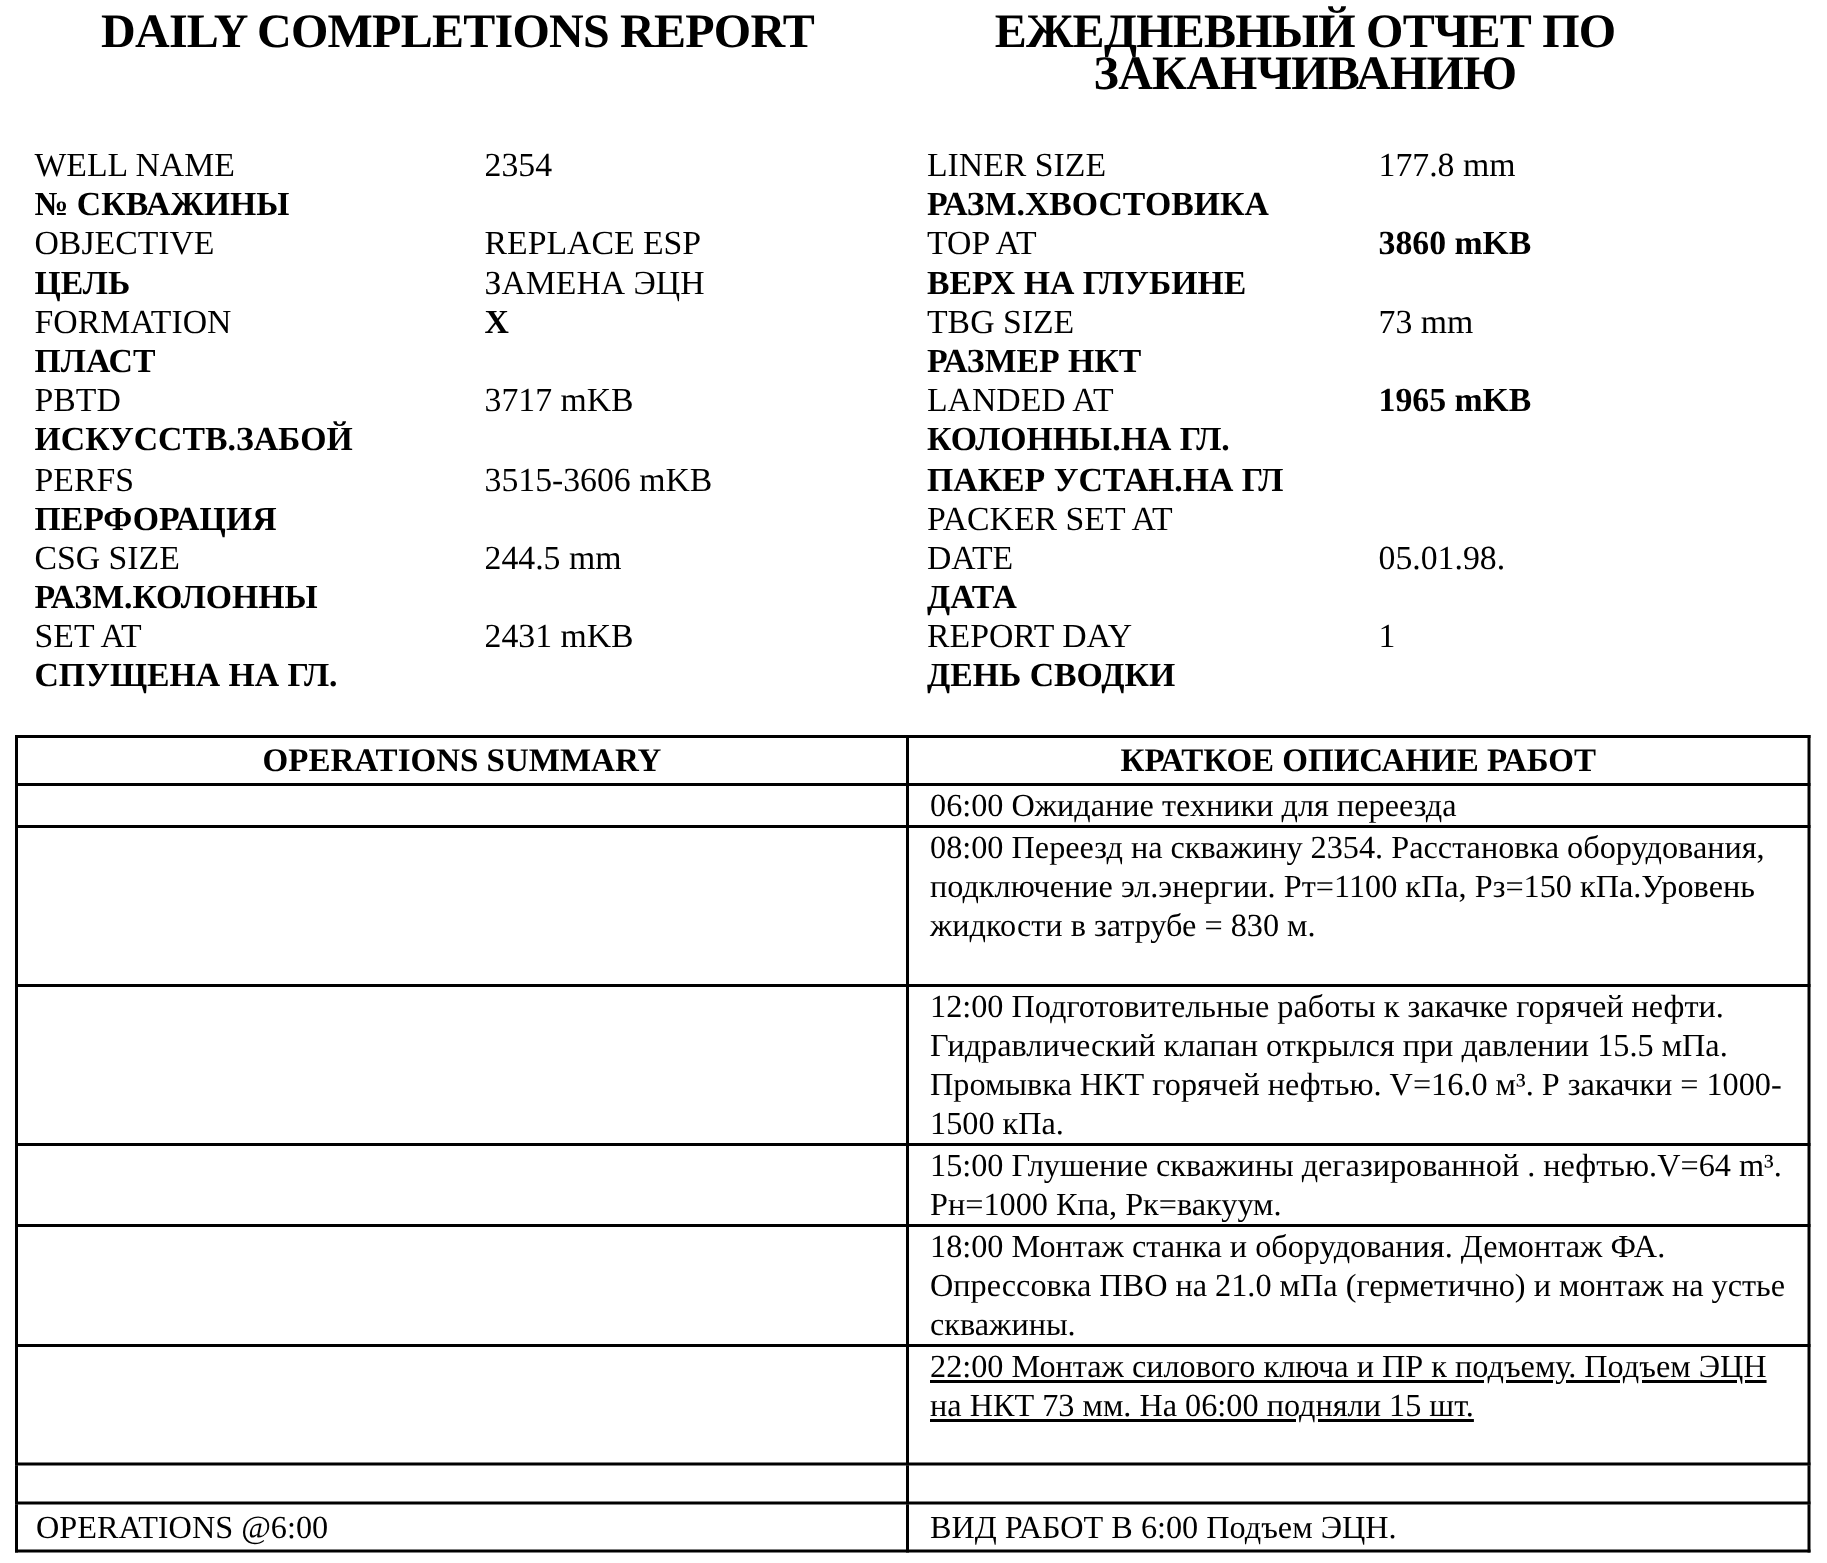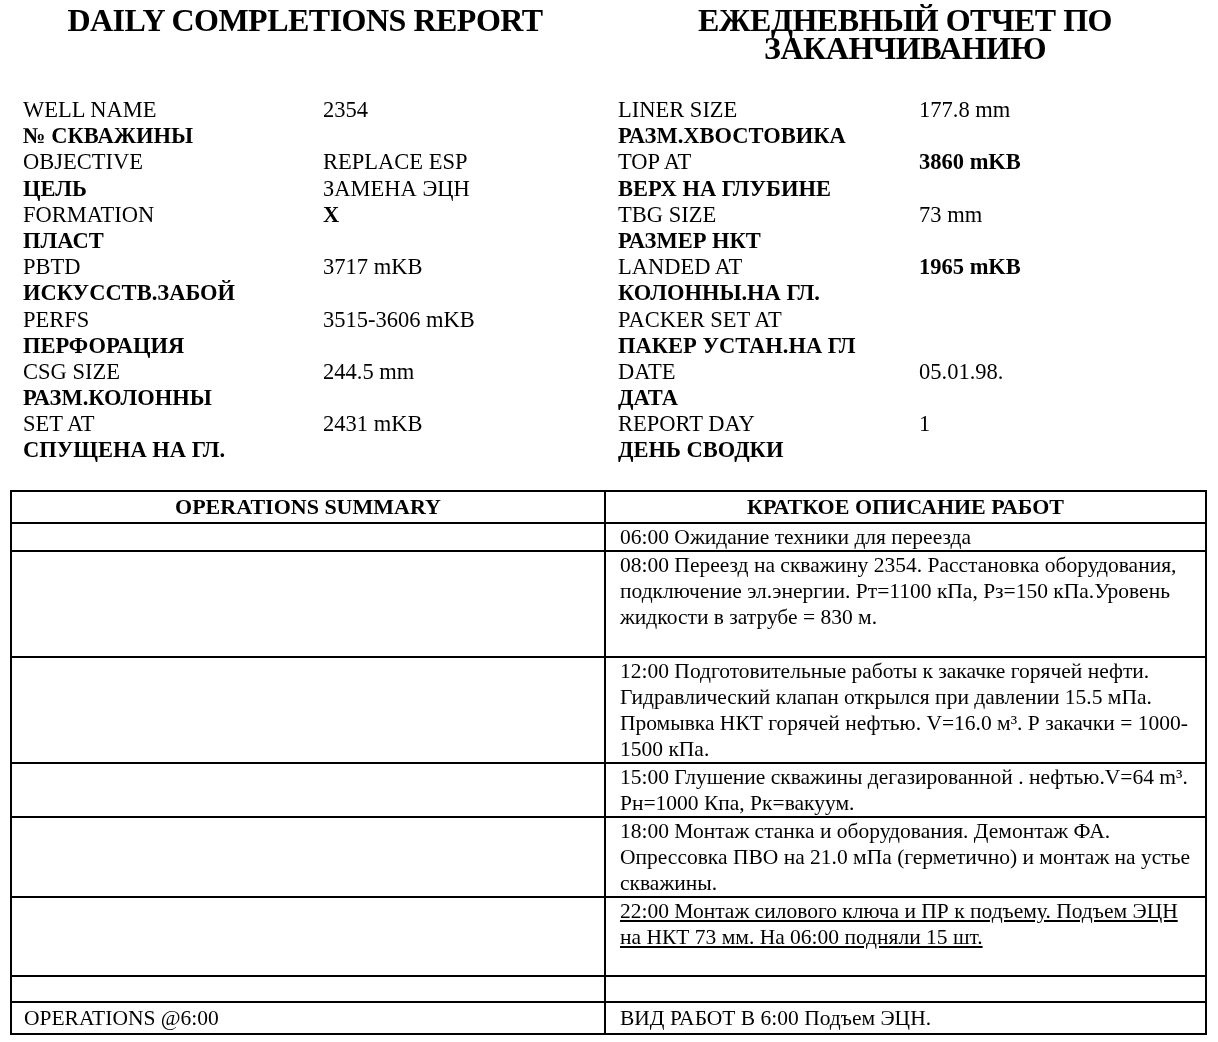--- a/index.html
+++ b/index.html
@@ -5,21 +5,21 @@
     html, body { margin: 0; padding: 0; background: #ffffff; }
     body {
       width: 1218px; height: 1042px; position: relative; overflow: hidden;
       font-family: "Liberation Serif", "DejaVu Serif", serif; color: #000;
     }
     .title {
       position: absolute; font-weight: bold; font-size: 32px; line-height: 28px;
       text-align: center; letter-spacing: -0.5px;
     }
     #title-en { left: 40px; width: 530px; top: 6px; }
-    #title-ru { left: 610px; width: 590px; top: 6px; }
+    #title-ru { left: 575px; width: 590px; top: 6px; }
 
     .fields { position: absolute; top: 97px; }
     .fields .row { display: flex; height: 26.2px; line-height: 26px; font-size: 22.5px; white-space: nowrap; }
     .fields .lbl { width: 300px; }
     .fields .val { }
     .fields .lbl.ru { font-weight: bold; }
     #fields-left { left: 23px; }
     #fields-left .lbl { width: 300px; }
     #fields-right { left: 618px; }
     #fields-right .lbl { width: 301px; }
@@ -137,25 +137,25 @@
     </div>
   <div class="row">
       <span class="lbl">LANDED AT</span>
       <span class="val" style="font-weight:bold">1965 mKB</span>
     </div>
   <div class="row">
       <span class="lbl ru">КОЛОННЫ.НА ГЛ.</span>
       <span class="val"></span>
     </div>
   <div class="row">
+      <span class="lbl ru">ПАКЕР УСТАН.НА ГЛ</span>
+      <span class="val"></span>
+    </div>
+  <div class="row">
       <span class="lbl">PACKER SET AT</span>
-      <span class="val"></span>
-    </div>
-  <div class="row">
-      <span class="lbl ru">ПАКЕР УСТАН.НА ГЛ</span>
       <span class="val"></span>
     </div>
   <div class="row">
       <span class="lbl">DATE</span>
       <span class="val">05.01.98.</span>
     </div>
   <div class="row">
       <span class="lbl ru">ДАТА</span>
       <span class="val"></span>
     </div>

